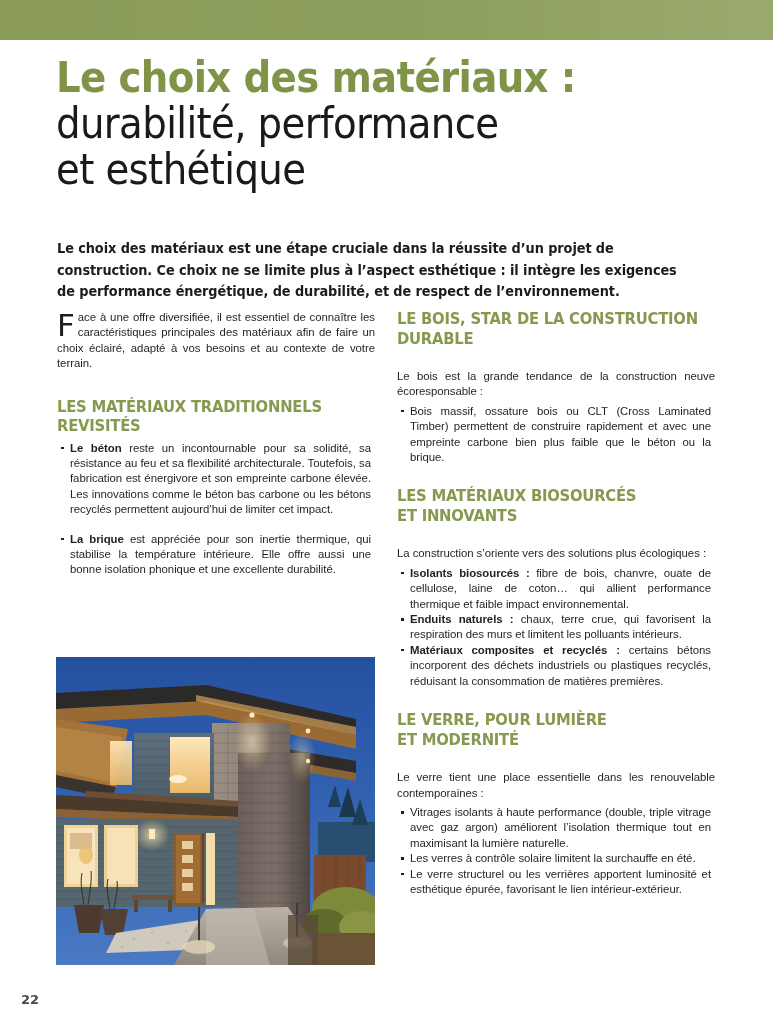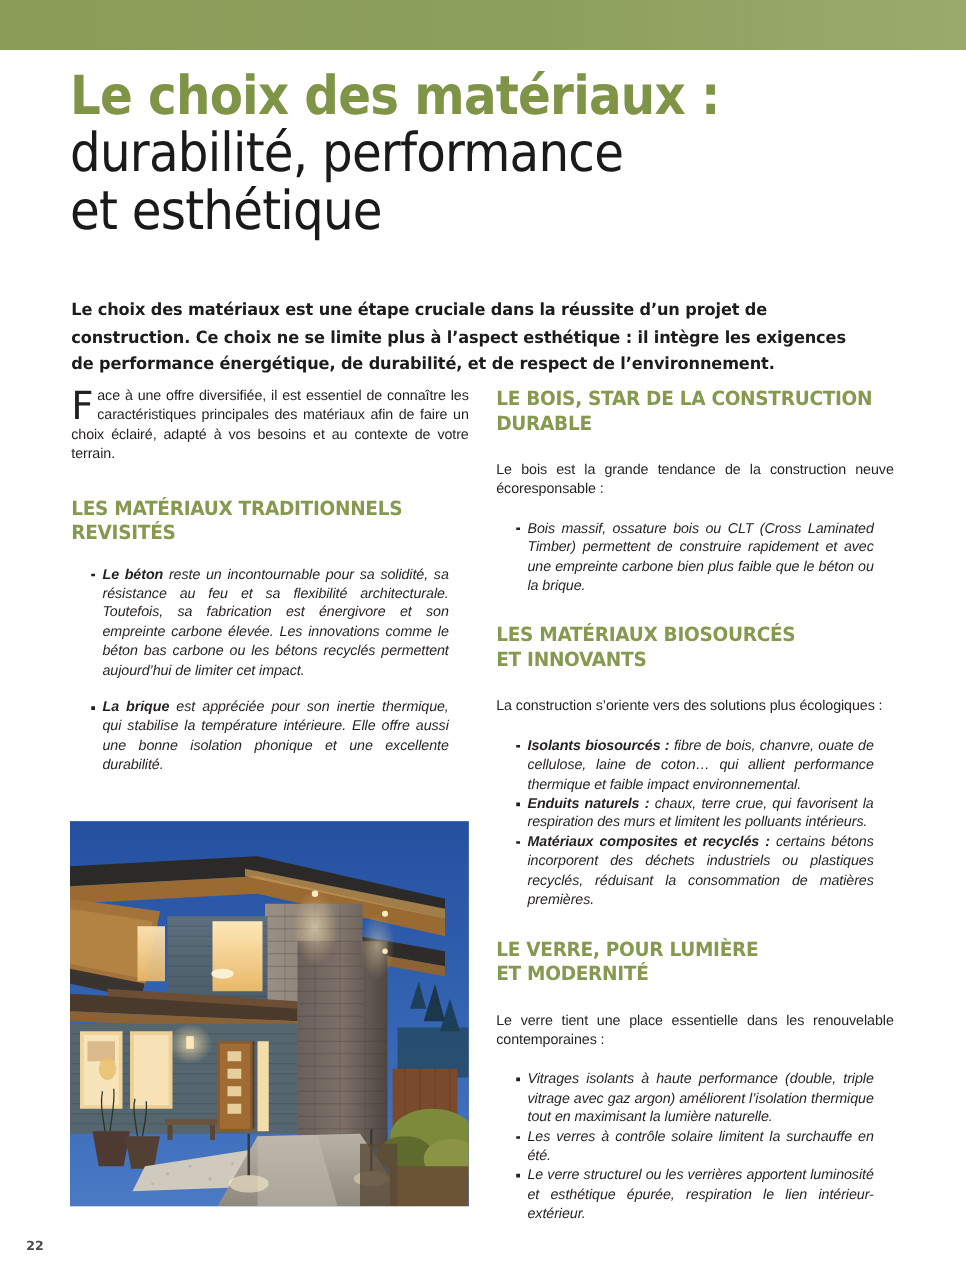--- a/index.html
+++ b/index.html
@@ -115,24 +115,23 @@
     transform-origin: left top;
     white-space: pre-line;
   }
   .sec-head.sp-top   { margin-top: 22px; }
   .sec-head.sp-top-l { margin-top: 26px; }
 
   .lead-par { margin-top: 20px; }
 
   
   ul.blist {
-    margin: 16px;
+    margin: 4px;
     padding: 0;
     list-style: none;
-    font-style: italic;
   }
   ul.blist li {
     position: relative;
     padding-left: 9px;
     text-align: justify;
   }
   ul.blist li::before {
     content: "";
     position: absolute;
     left: 0;
@@ -159,21 +158,21 @@
     background: #2b4f90;
   }
   .photo svg { display: block; }
 
   
   .page-num {
     position: absolute;
     left: 21px;
     top: 992px;
     font-family: "DejaVu Sans", "Liberation Sans", sans-serif;
-    font-size: 10px;
+    font-size: 13px;
     font-weight: 700;
     color: #4a4a4a;
   }
 </style>
 </head>
 <body>
 
 <div class="top-band"></div>
 
 <div class="title-block">
@@ -418,17 +417,17 @@
     <li><b>Enduits naturels :</b><span> chaux, terre crue, qui favorisent la respiration des murs et limitent les polluants intérieurs.</span></li>
     <li><b>Matériaux composites et recyclés :</b><span> certains bétons incorporent des déchets industriels ou plastiques recyclés, réduisant la consommation de matières premières.</span></li>
   </ul>
 
   <div class="sec-head sp-top">LE VERRE, POUR LUMIÈRE
 ET MODERNITÉ</div>
   <div class="body-txt lead-par">Le verre tient une place essentielle dans les renouvelable contemporaines :</div>
   <ul class="blist tight body-txt list-gap-sm">
     <li><span>Vitrages isolants à haute performance (double, triple vitrage avec gaz argon) améliorent l’isolation thermique tout en maximisant la lumière naturelle.</span></li>
     <li><span>Les verres à contrôle solaire limitent la surchauffe en été.</span></li>
-    <li><span>Le verre structurel ou les verrières apportent luminosité et esthétique épurée, respiration le lien intérieur-extérieur.</span></li>
+    <li><span>Le verre structurel ou les verrières apportent luminosité et esthétique épurée, favorisant le lien intérieur-extérieur.</span></li>
   </ul>
 </div>
 
 <div class="page-num">22</div>
 
 </body></html>

